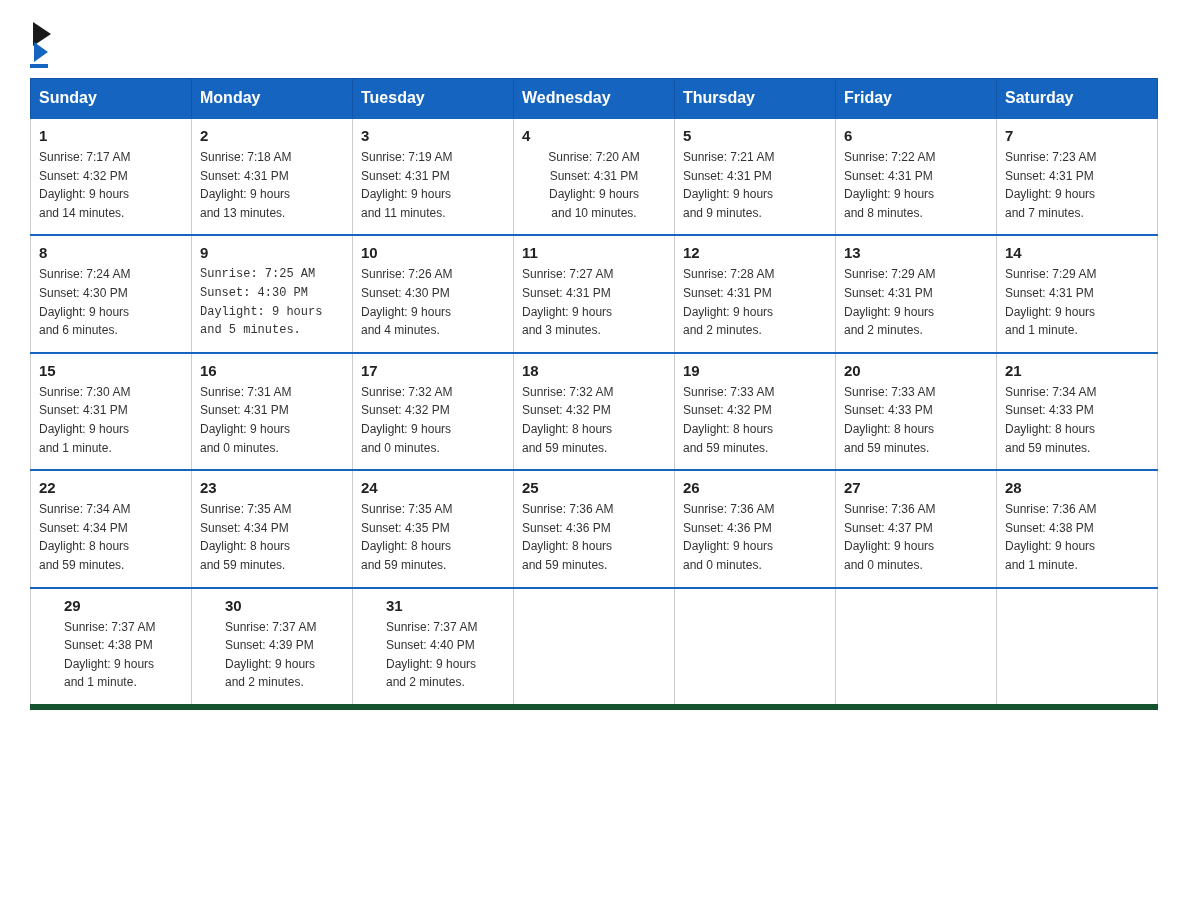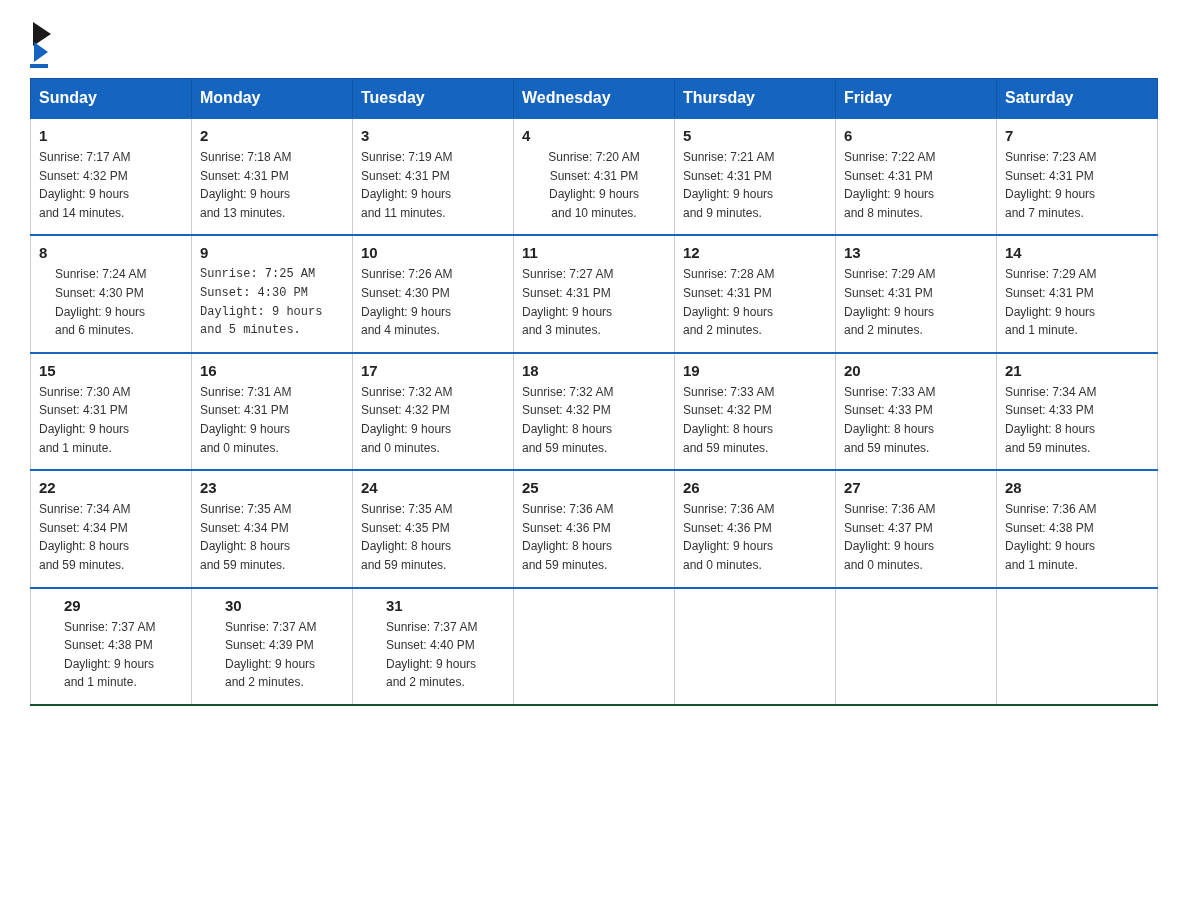--- a/index.html
+++ b/index.html
@@ -99,21 +99,21 @@
       color: #222;
       display: block;
       margin-bottom: 4px;
     }
     .day-info {
       font-size: 12px;
       line-height: 1.55;
       color: #333;
     }
     tr:last-child td {
-      border-bottom: 2px solid #14532d;
+      border-bottom: 6px solid #14532d;
       padding-left: 33px;
     }
   </style>
 </head>
 <body>
 
 <div class="header">
   <div class="logo">
     <div style="display:flex; align-items:center; gap:0px;">
       <span class="logo-general"></span>
@@ -193,21 +193,21 @@
           <span class="day-num">7</span>
           <div class="day-info" style="white-space: pre-line;">Sunrise: 7:23 AM
 Sunset: 4:31 PM
 Daylight: 9 hours
 and 7 minutes.</div>
         </td>
       </tr>
       <tr>
         <td>
           <span class="day-num">8</span>
-          <div class="day-info" style="white-space: pre-line; margin-left: 16px;">Sunrise: 7:24 AM
+          <div class="day-info" style="white-space: pre-line;">Sunrise: 7:24 AM
 Sunset: 4:30 PM
 Daylight: 9 hours
 and 6 minutes.</div>
         </td>
         <td>
           <span class="day-num">9</span>
           <div class="day-info" style="white-space: pre-line; font-family: Liberation Mono, monospace;">Sunrise: 7:25 AM
 Sunset: 4:30 PM
 Daylight: 9 hours
 and 5 minutes.</div>

